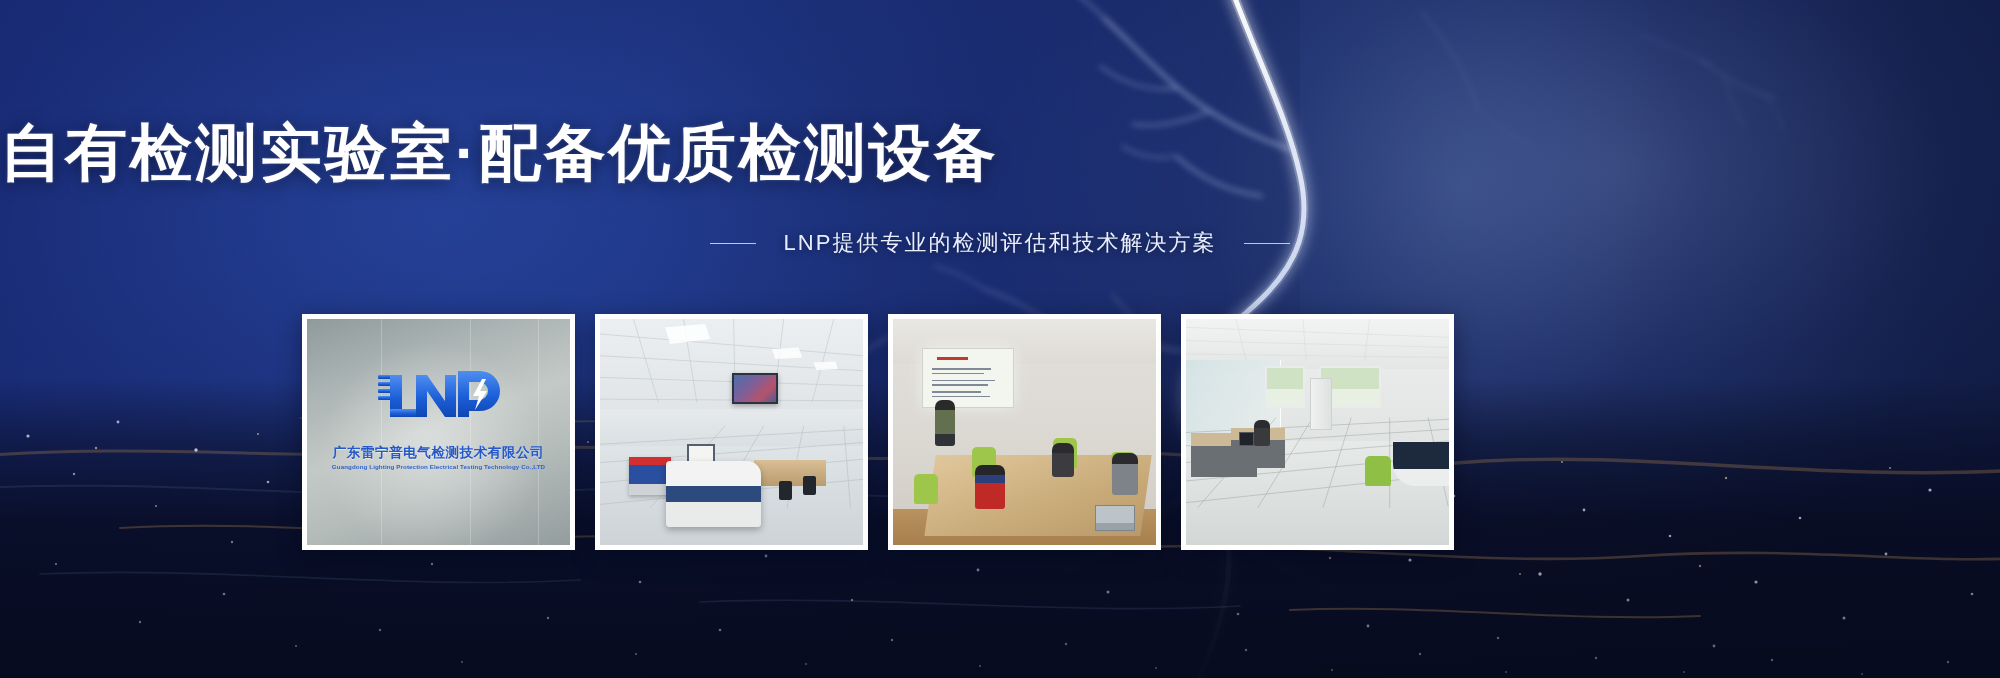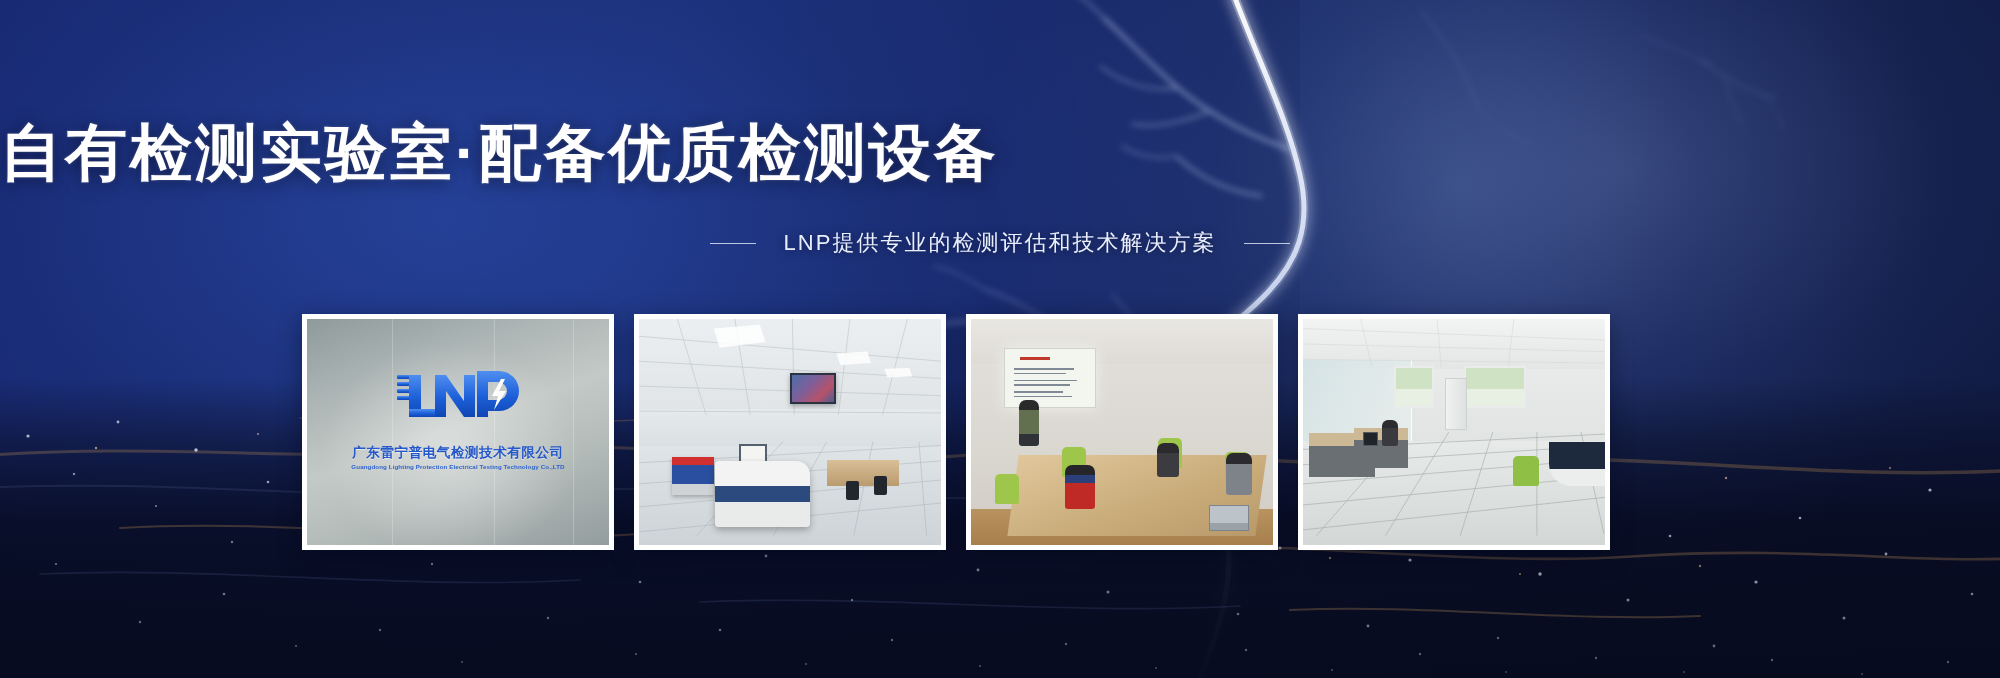--- a/index.html
+++ b/index.html
@@ -116,21 +116,21 @@
     white-space:nowrap;
     text-shadow:0 1px 8px rgba(6,12,40,.6);
   }
 
   
   .cards{
     position:absolute; top:314px; left:302px;
     display:flex; gap:20px; z-index:7;
   }
   .card{
-    width:312px; height:236px;
+    width:273px; height:236px;
     background:#ffffff;
     padding:5px;
     box-shadow:0 6px 22px rgba(2,6,24,.45);
   }
   .photo{
     position:relative;
     width:100%; height:100%;
     overflow:hidden;
     background:#93a0a6;
   }

